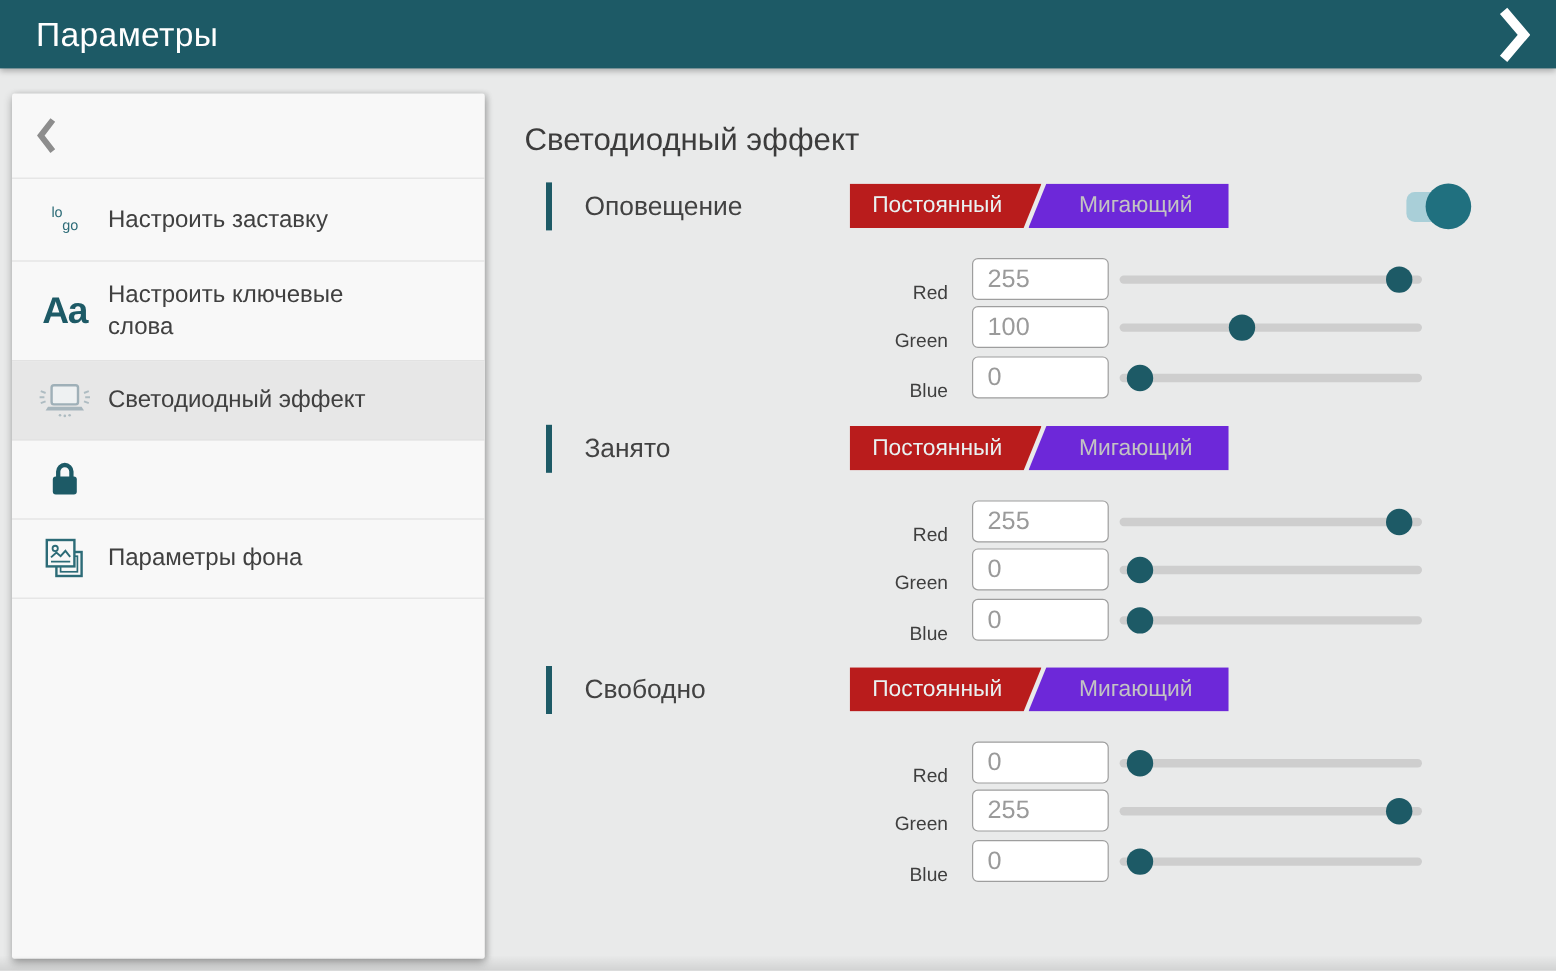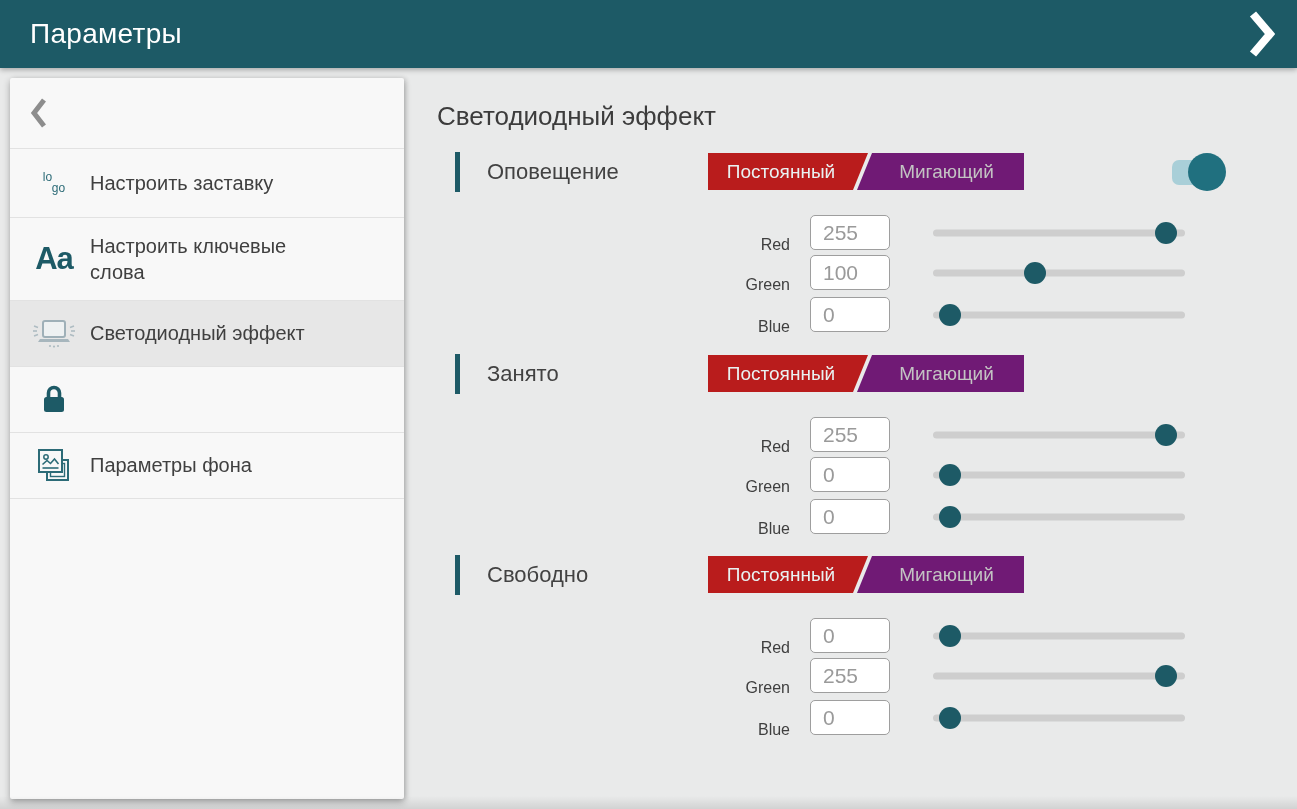--- a/index.html
+++ b/index.html
@@ -8,21 +8,21 @@
     font-family:"Liberation Sans","DejaVu Sans",sans-serif;
     background:#e9eaea;
     position:relative;
     overflow:hidden;
     color:#3f3f3f;
   }
   .app { position:absolute; inset:0; }
 
   
   .header {
-    position:absolute; left:0; top:0; right:0; height:68px;
+    position:absolute; left:0; top:0; right:0; height:57px;
     background:#1d5a66;
     box-shadow:0 2px 5px rgba(0,0,0,.28);
     z-index:5;
   }
   .header-title {
     position:absolute; left:30px; top:50%; transform:translateY(-50%);
     color:#ffffff; font-size:28px; font-weight:400; letter-spacing:.3px;
   }
   .header-collapse {
     position:absolute; right:18px; top:50%; transform:translateY(-50%);
@@ -80,21 +80,21 @@
   .seg-on {
     position:absolute; left:0; top:0; height:37px; width:160px;
     background:#b91c1c;
     clip-path:polygon(0 0, 100% 0, calc(100% - 15px) 100%, 0 100%);
     display:flex; align-items:center; justify-content:center;
     padding-right:14px; cursor:pointer;
   }
   .seg-on span { color:#e9f1f1; font-size:19px; }
   .seg-off {
     position:absolute; left:149px; top:0; height:37px; width:167px;
-    background:#701a75;
+    background:#6d28d9;
     clip-path:polygon(15px 0, 100% 0, 100% 100%, 0 100%);
     display:flex; align-items:center; justify-content:center;
     padding-left:12px; cursor:pointer;
   }
   .seg-off span { color:#c3c3c3; font-size:19px; }
 
   .toggle { position:absolute; left:768px; top:3px; width:56px; height:38px; cursor:pointer; }
   .toggle .track {
     position:absolute; left:0; top:7px; width:41px; height:25px;
     background:#a9cfd8; border-radius:7px;
@@ -104,21 +104,21 @@
     border-radius:50%; background:#20707f;
   }
 
   .srow { position:absolute; left:0; height:36px; width:893px; }
   .rowA { top:65px; } .rowB { top:105px; } .rowC { top:147px; }
   .slabel {
     position:absolute; left:286px; width:100px; top:50%; transform:translateY(-50%);
     text-align:right; font-size:16px; color:#3f3f3f;margin-top:12px;
   }
   .sval {
-    position:absolute; left:406px; top:0; width:80px; height:35px;
+    position:absolute; left:406px; top:0; width:114px; height:35px;
     border:1.5px solid #9e9e9e; border-radius:5px; background:#ffffff;
     font-family:inherit; font-size:21px; color:#9a9a9a; padding:0 12px; outline:none;
   }
   .slider { position:absolute; left:529px; top:0; width:252px; height:36px; }
   .slider .track {
     position:absolute; left:0; right:0; top:50%; transform:translateY(-50%);
     height:7px; background:#cecece; border-radius:4px;
   }
   .slider .rail { position:absolute; left:17px; right:19px; top:0; bottom:0; }
   .slider .thumb {

